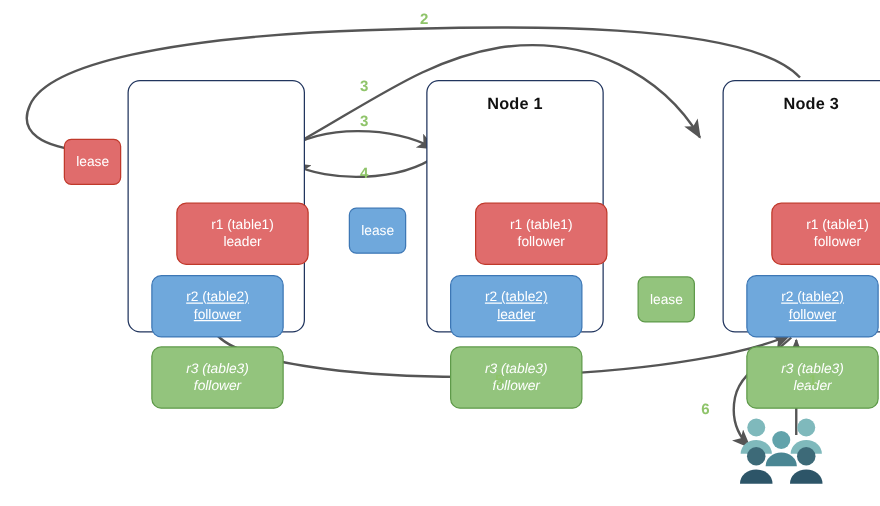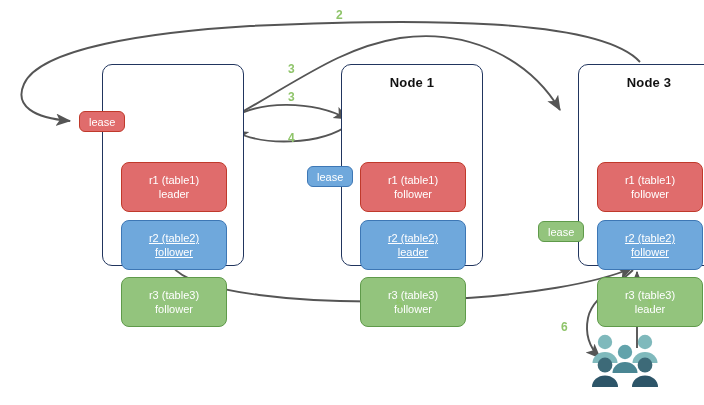--- a/index.html
+++ b/index.html
@@ -52,36 +52,35 @@
     display: flex;
     flex-direction: column;
     align-items: center;
     justify-content: center;
     color: #ffffff;
     font-size: 11px;
     line-height: 14px;
     text-align: center;
   }
   .replica .l1, .replica .l2 { display: block; white-space: nowrap; }
-  .rep-red   { background: #e06c6c; border: 1.5px solid #c0392b; }
+  .rep-red   { background: #e06c6c; border: 1.5px solid #c0392b; margin-left: 20px; }
   .rep-blue  { background: #6fa8dc; border: 1.5px solid #3d77b5; text-decoration: underline; }
-  .rep-green { background: #93c47d; border: 1.5px solid #5f9a4a; }
+  .rep-green { background: #93c47d; border: 1.5px solid #5f9a4a; font-style: italic; }
 
   .lease {
     position: absolute;
     box-sizing: border-box;
     border-radius: 6px;
     display: flex;
     align-items: center;
     justify-content: center;
     color: #ffffff;
     font-size: 11px;
-    height: 21px;
+    height: 37px;
     padding: 0 9px;
-    margin-left: 28px;
   }
   .lease-red   { background: #e06c6c; border: 1.5px solid #c0392b; }
   .lease-blue  { background: #6fa8dc; border: 1.5px solid #3d77b5; }
   .lease-green { background: #93c47d; border: 1.5px solid #5f9a4a; }
 
   .edge-label {
     position: absolute;
     font-size: 12px;
     font-weight: bold;
     color: #8fc46a;

